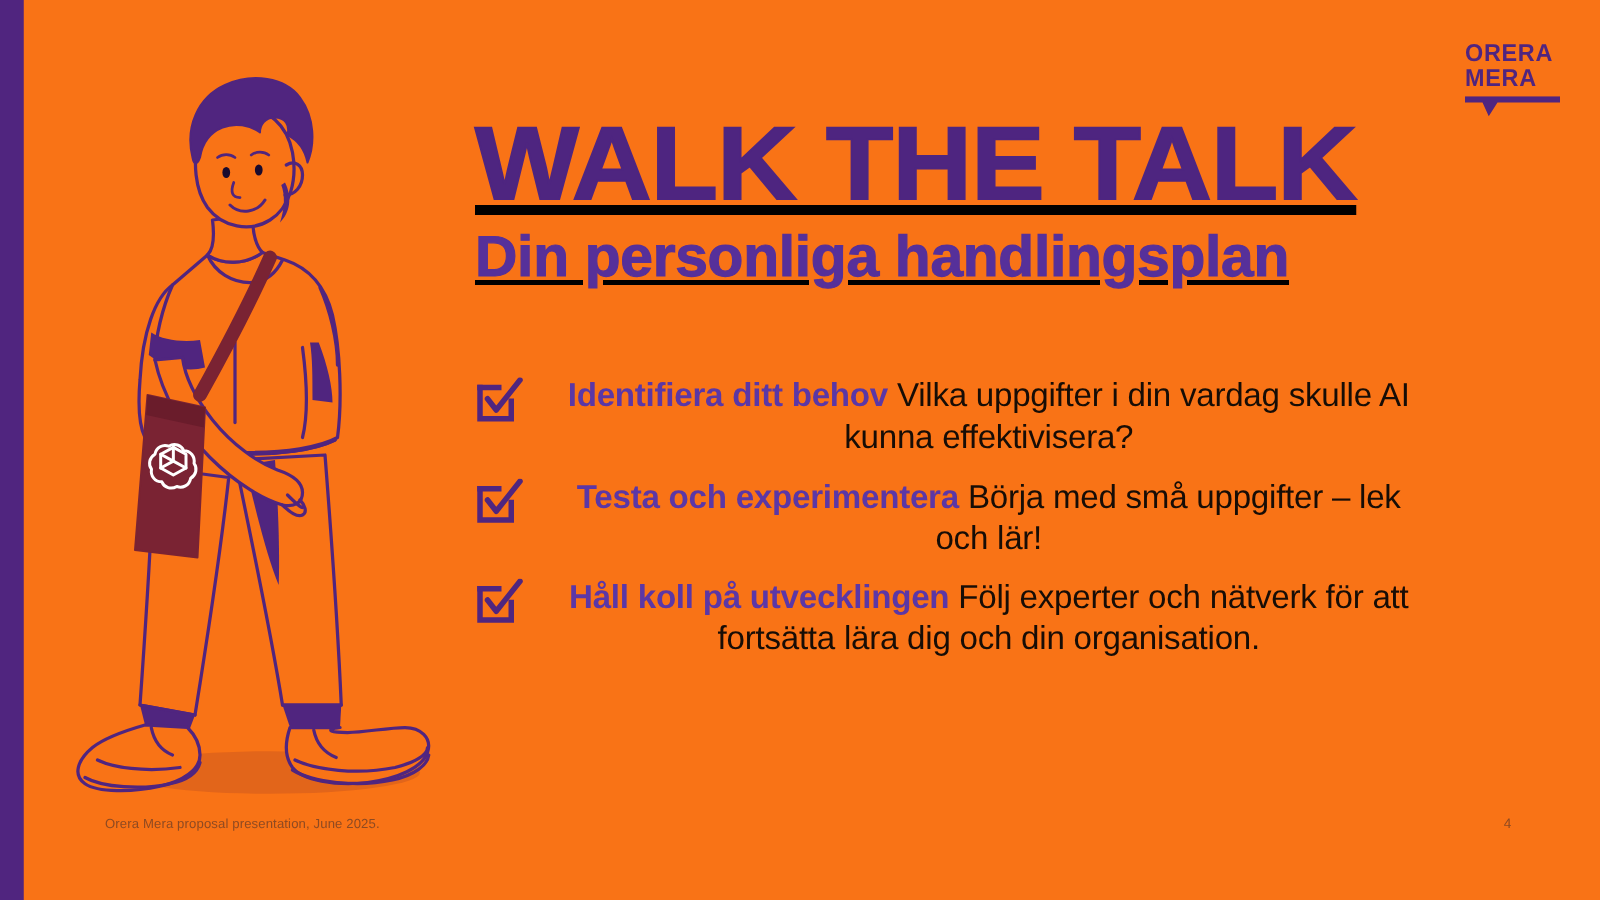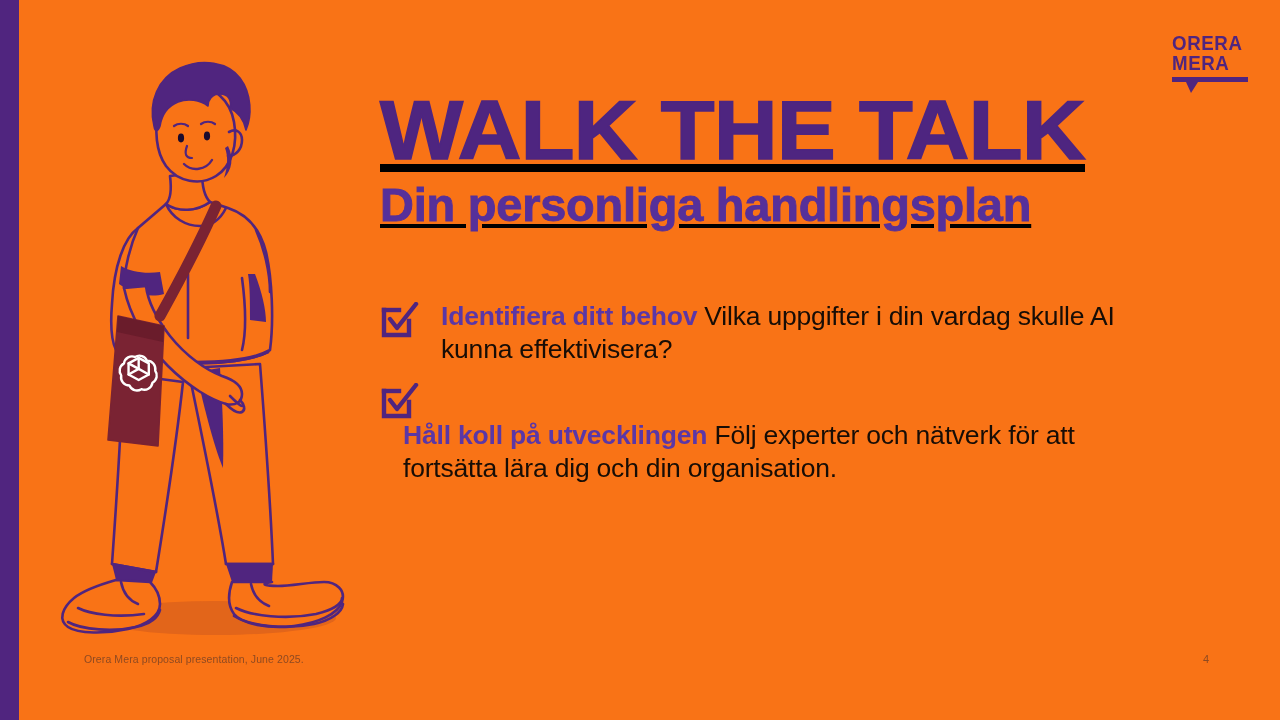--- a/index.html
+++ b/index.html
@@ -95,27 +95,28 @@
     transform-origin: left top;
     -webkit-text-stroke: 0.9px #56309A;
   }
 
   
   #checklist {
     position: absolute;
     left: 381px;
     top: 300px;
     width: 760px;
+    text-align: center;
   }
   .check-item {
     display: flex;
     align-items: flex-start;
     margin-bottom: 15px;
   }
-  .check-item:last-child { margin-bottom: 0; flex-direction: column; }
+  .check-item:last-child { margin-bottom: 0; }
 
   .check-icon {
     flex: 0 0 auto;
     width: 38px;
     height: 36px;
     margin-top: 2px;
   }
   .check-text {
     flex: 1 1 auto;
     padding-left: 22px;
@@ -280,20 +281,30 @@
       <svg class="check-icon" viewBox="0 0 38 36">
         <path d="M3,8 L3,33 L28,33 L28,19" fill="none" stroke="#50257F" stroke-width="4.4" stroke-linecap="square"></path>
         <path d="M3,8 L18,8" fill="none" stroke="#50257F" stroke-width="4.4" stroke-linecap="square"></path>
         <path d="M9,17 L16,26 L35,2" fill="none" stroke="#50257F" stroke-width="4.4" stroke-linecap="round" stroke-linejoin="round"></path>
       </svg>
       <div class="check-text">
         <span class="check-lead">Identifiera ditt behov</span><span> Vilka uppgifter i din vardag skulle AI kunna effektivisera?</span>
       </div>
     </div>
 
+    <div class="check-item">
+      <svg class="check-icon" viewBox="0 0 38 36">
+        <path d="M3,8 L3,33 L28,33 L28,19" fill="none" stroke="#50257F" stroke-width="4.4" stroke-linecap="square"></path>
+        <path d="M3,8 L18,8" fill="none" stroke="#50257F" stroke-width="4.4" stroke-linecap="square"></path>
+        <path d="M9,17 L16,26 L35,2" fill="none" stroke="#50257F" stroke-width="4.4" stroke-linecap="round" stroke-linejoin="round"></path>
+      </svg>
+      <div class="check-text">
+        <span class="check-lead">Testa och experimentera</span><span> Börja med små uppgifter – lek och lär!</span>
+      </div>
+    </div>
 
     <div class="check-item">
       <svg class="check-icon" viewBox="0 0 38 36">
         <path d="M3,8 L3,33 L28,33 L28,19" fill="none" stroke="#50257F" stroke-width="4.4" stroke-linecap="square"></path>
         <path d="M3,8 L18,8" fill="none" stroke="#50257F" stroke-width="4.4" stroke-linecap="square"></path>
         <path d="M9,17 L16,26 L35,2" fill="none" stroke="#50257F" stroke-width="4.4" stroke-linecap="round" stroke-linejoin="round"></path>
       </svg>
       <div class="check-text">
         <span class="check-lead">Håll koll på utvecklingen</span><span> Följ experter och nätverk för att fortsätta lära dig och din organisation.</span>
       </div>

